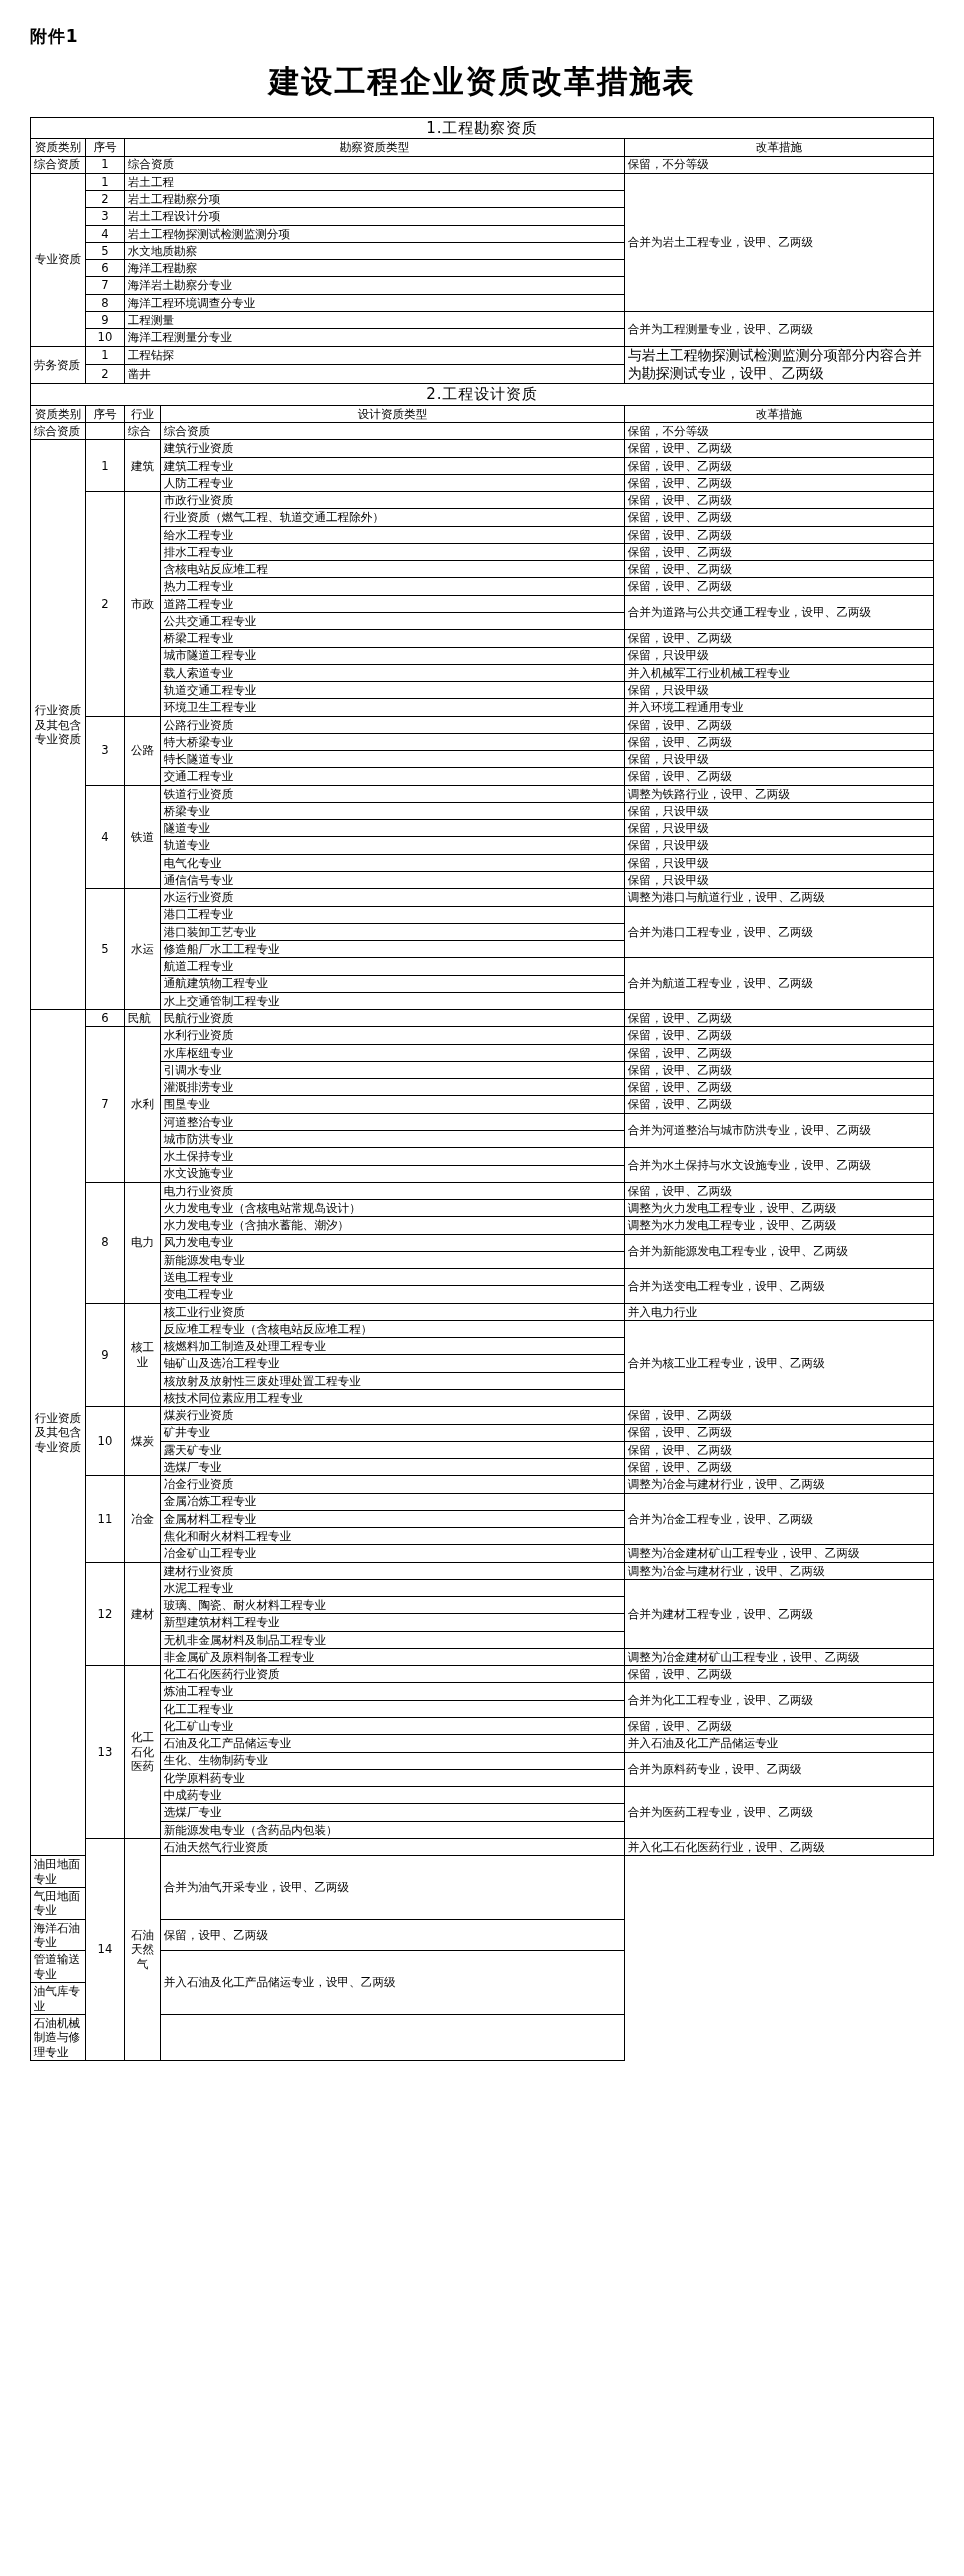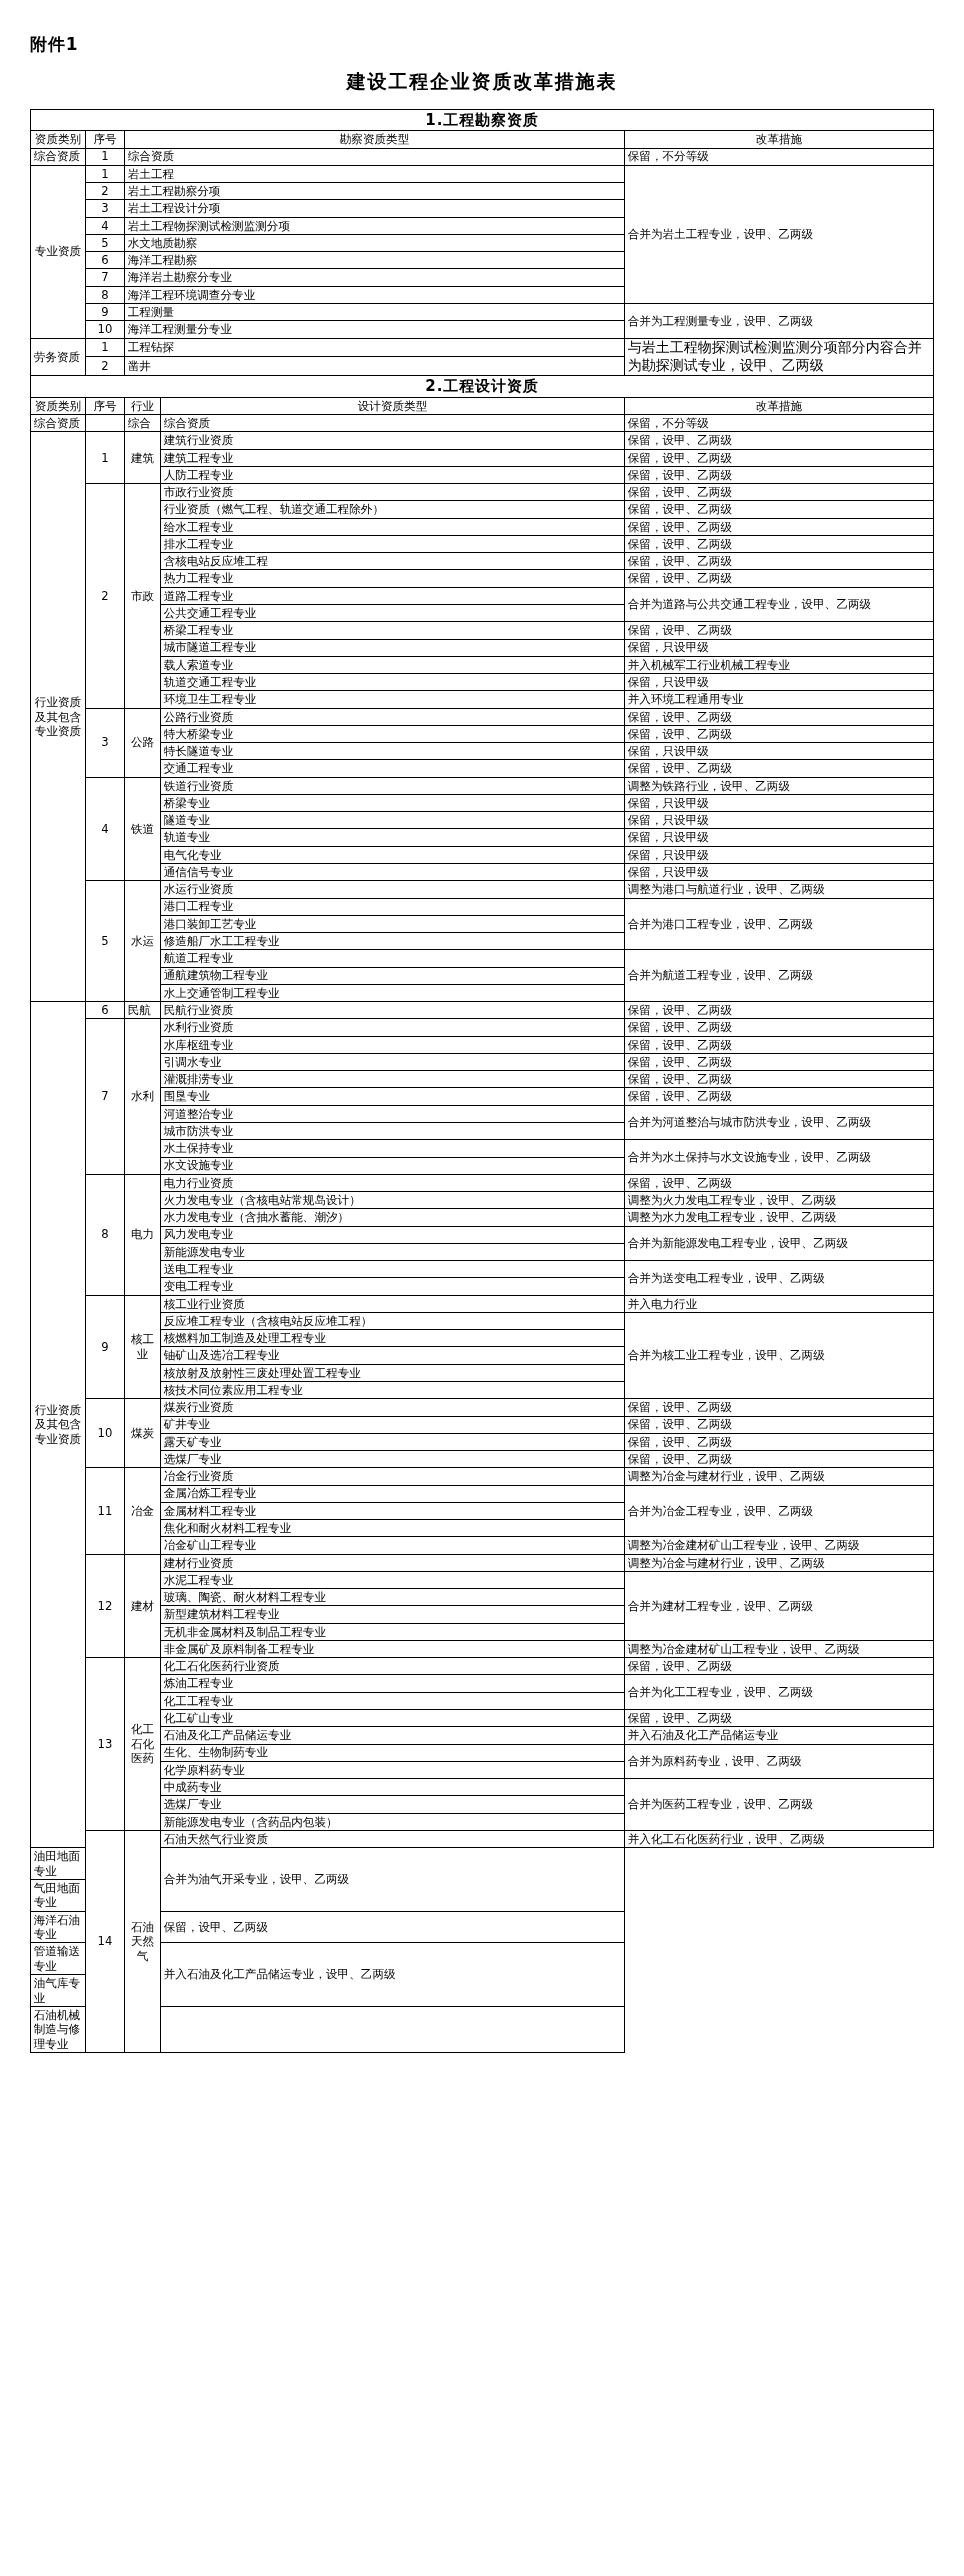--- a/index.html
+++ b/index.html
@@ -8,51 +8,51 @@
     background: #ffffff;
   }
   body {
     width: 964px;
     font-family: "DejaVu Sans", "Liberation Sans", sans-serif;
     color: #000000;
   }
   .page {
     width: 964px;
     box-sizing: border-box;
-    padding: 33px 30px 9px 30px;
+    padding: 25px 30px 9px 30px;
   }
   .attach {
     font-size: 17px;
     font-weight: bold;
     margin-bottom: 12.5px;
     letter-spacing: 0.9px;
   }
   .doc-title {
     text-align: center;
-    font-size: 19px;
+    font-size: 31px;
     font-weight: bold;
     letter-spacing: 1.8px;
     margin: 5.4px 0 14.3px 0;
   }
   table.main {
     width: 904px;
     border-collapse: collapse;
     table-layout: fixed;
     font-size: 11.6px;
   }
   table.main td, table.main th {
     border: 0.9px solid #000000;
     padding: 0.9px 2.7px;
     vertical-align: middle;
     line-height: 1.25;
   }
   .sec-title {
     text-align: center;
     font-size: 15px;
-    font-weight: bold;
+    font-weight: normal;
     letter-spacing: 0.9px;
     padding: 3.6px 0;
   }
   .hdr {
     text-align: center;
     font-weight: normal;
   }
   .c { }
   .l { text-align: left; padding-left: 5.4px; }
   .vert {

